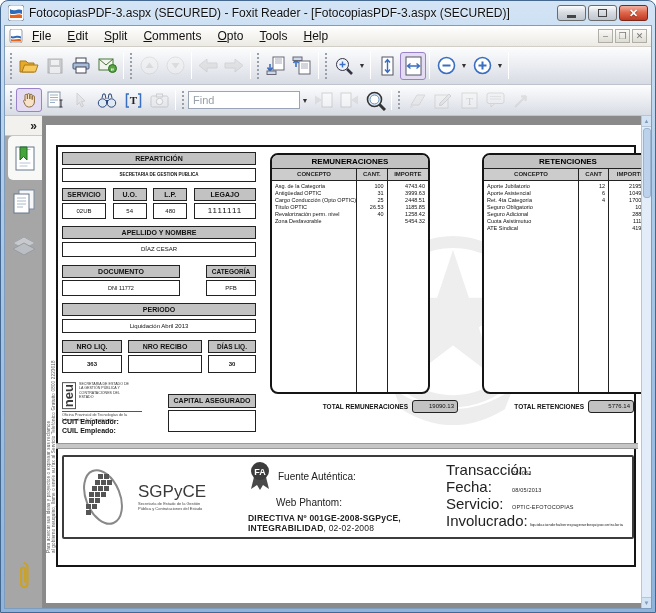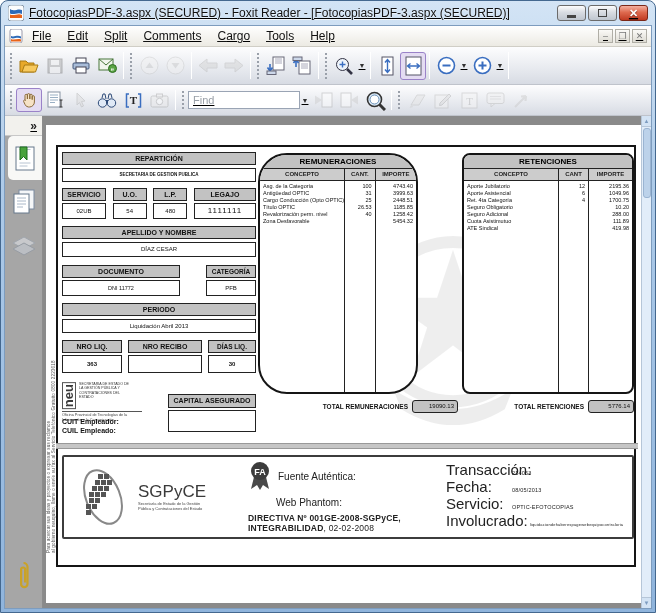--- a/index.html
+++ b/index.html
@@ -1,21 +1,21 @@
 <!DOCTYPE html>
 <html><head>
 <meta charset="utf-8">
 <style>
   * { margin:0; padding:0; box-sizing:border-box; }
   html,body { width:656px; height:613px; overflow:hidden; font-family:"Liberation Sans",sans-serif; background:#fff; }
 
   
   .win { width:656px; height:613px; display:flex; flex-direction:column;
          background:linear-gradient(180deg,#d3e4f5 0%,#aecbe9 30%,#8fb4dc 100%);
-         border:1px solid #44688f; border-radius:8px 8px 0 0; padding:0 3px 3px 3px;text-decoration:underline; }
+         border:1px solid #44688f; border-radius:8px 8px 0 0; padding:0 3px 3px 3px; }
 
   
   .titlebar { height:24px; display:flex; align-items:center; gap:5px; padding:0 4px; }
   .app-icon { width:16px; height:16px; flex:0 0 auto; }
   .title-text { flex:1; font-size:12px; color:#111; white-space:nowrap; overflow:hidden; text-shadow:0 1px 1px rgba(255,255,255,.7); }
   .winbtns { display:flex; gap:2px; }
   .winbtn { width:29px; height:16px; border:1px solid #6b6b6b; border-radius:3px;
             background:linear-gradient(180deg,#fdfdfd,#d8dce2 45%,#bfc6cf);
             display:flex; align-items:center; justify-content:center; }
   .winbtn.close { background:linear-gradient(180deg,#f3b0a0,#de6a4f 45%,#c03a22); border-color:#7a2718; }
@@ -80,22 +80,22 @@
 
   .leftcol { position:absolute; left:4px; top:5px; width:194px; }
   .h13 { height:13px; font-size:7px; line-height:11px; }
   .fw { width:100%; }
   .grid4 { display:flex; gap:0; justify-content:space-between; }
   .stack { display:flex; flex-direction:column; gap:2px; }
 
   .watermark { position:absolute; left:295px; top:75px; opacity:.10; }
 
   .tbl { position:absolute; top:6px; height:241px; border:2px solid #151515; border-radius:8px; background:#fff; overflow:hidden; display:flex; flex-direction:column; }
-  .tbl-rem { left:200px; width:160px;border-radius:29px; }
-  .tbl-ret { left:404px; width:172px;justify-content:center; }
+  .tbl-rem { left:212px; width:160px; }
+  .tbl-ret { left:424px; width:172px;justify-content:center; }
   .tbl-title { height:14px; background:#c2c2c2; border-bottom:1px solid #222; font-size:8px; font-weight:bold; text-align:center; line-height:13px; }
   .tbl-cols { flex:1; display:flex; }
   .col { display:flex; flex-direction:column; }
   .col + .col { border-left:1px solid #222; }
   .col-c { flex:1; } .col-q { width:34px; } .col-a { width:46px; }
   .tbl-ret .col-q { width:30px; } .tbl-ret .col-a { width:44px; }
   .colhdr { height:12px; background:#cccccc; border-bottom:1px solid #222; font-size:6px; font-weight:bold; text-align:center; line-height:11px; color:#222; }
   .cell { font-size:5.5px; line-height:7px; color:#111; white-space:nowrap; overflow:hidden; }
   .col-c .cell { padding-left:3px; } .col-q .cell, .col-a .cell { text-align:right; padding-right:3px; }
   .colbody { padding-top:2px; }
@@ -168,21 +168,21 @@
         <svg width="14" height="14">
             <rect x="1" y="0" width="12" height="14" rx="2" fill="#fff" stroke="#99a"></rect>
             <path d="M2 7 C5 8.5 8 5.5 12 7.5 L12 9.5 C8 7.5 5 10.5 2 9 Z" fill="#2e6bb8"></path>
             <path d="M2 10 C5 11.5 9 9 12 10.5 L12 12.5 L2 12.5 Z" fill="#e8641b"></path>
           </svg>
       </span>
       <span class="menu-item">File</span>
       <span class="menu-item">Edit</span>
       <span class="menu-item">Split</span>
       <span class="menu-item">Comments</span>
-      <span class="menu-item">Cargo</span>
+      <span class="menu-item">Opto</span>
       <span class="menu-item">Tools</span>
       <span class="menu-item">Help</span>
       <span class="mdibtns">
         <span class="mdibtn">–</span>
         <span class="mdibtn">❐</span>
         <span class="mdibtn">✕</span>
       </span>
     </div>
 
     <div class="toolbar tb1">

